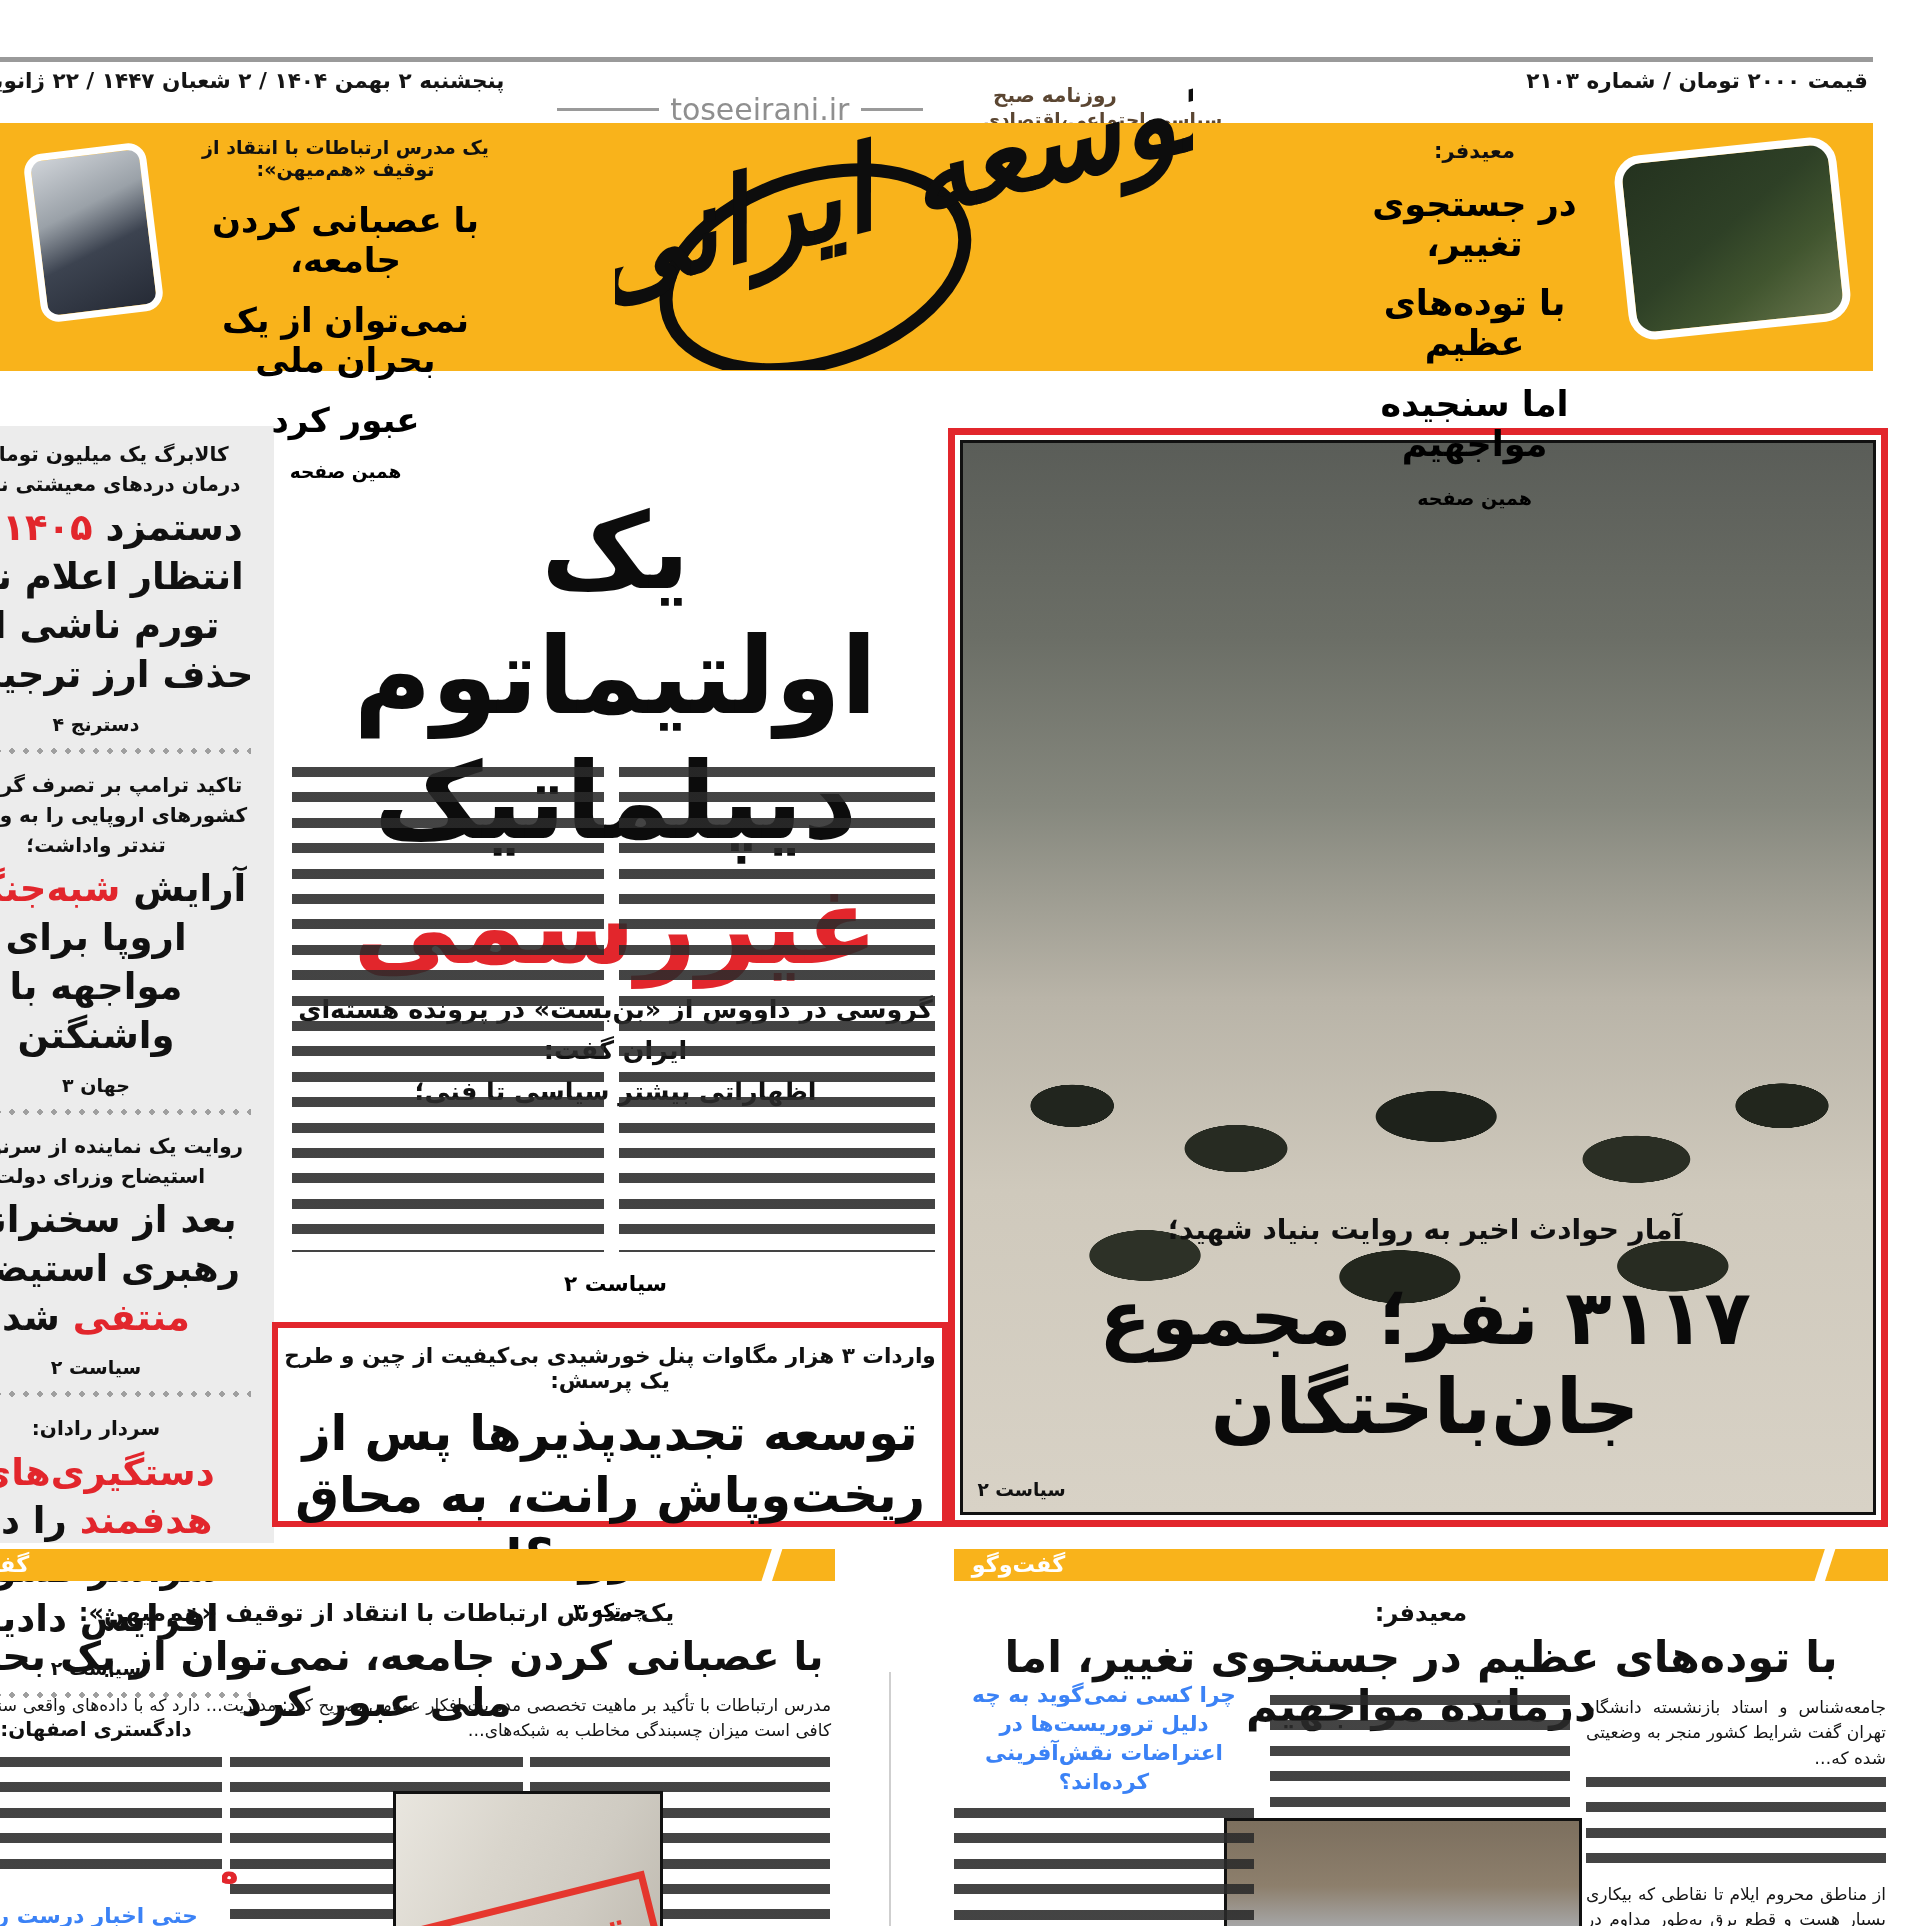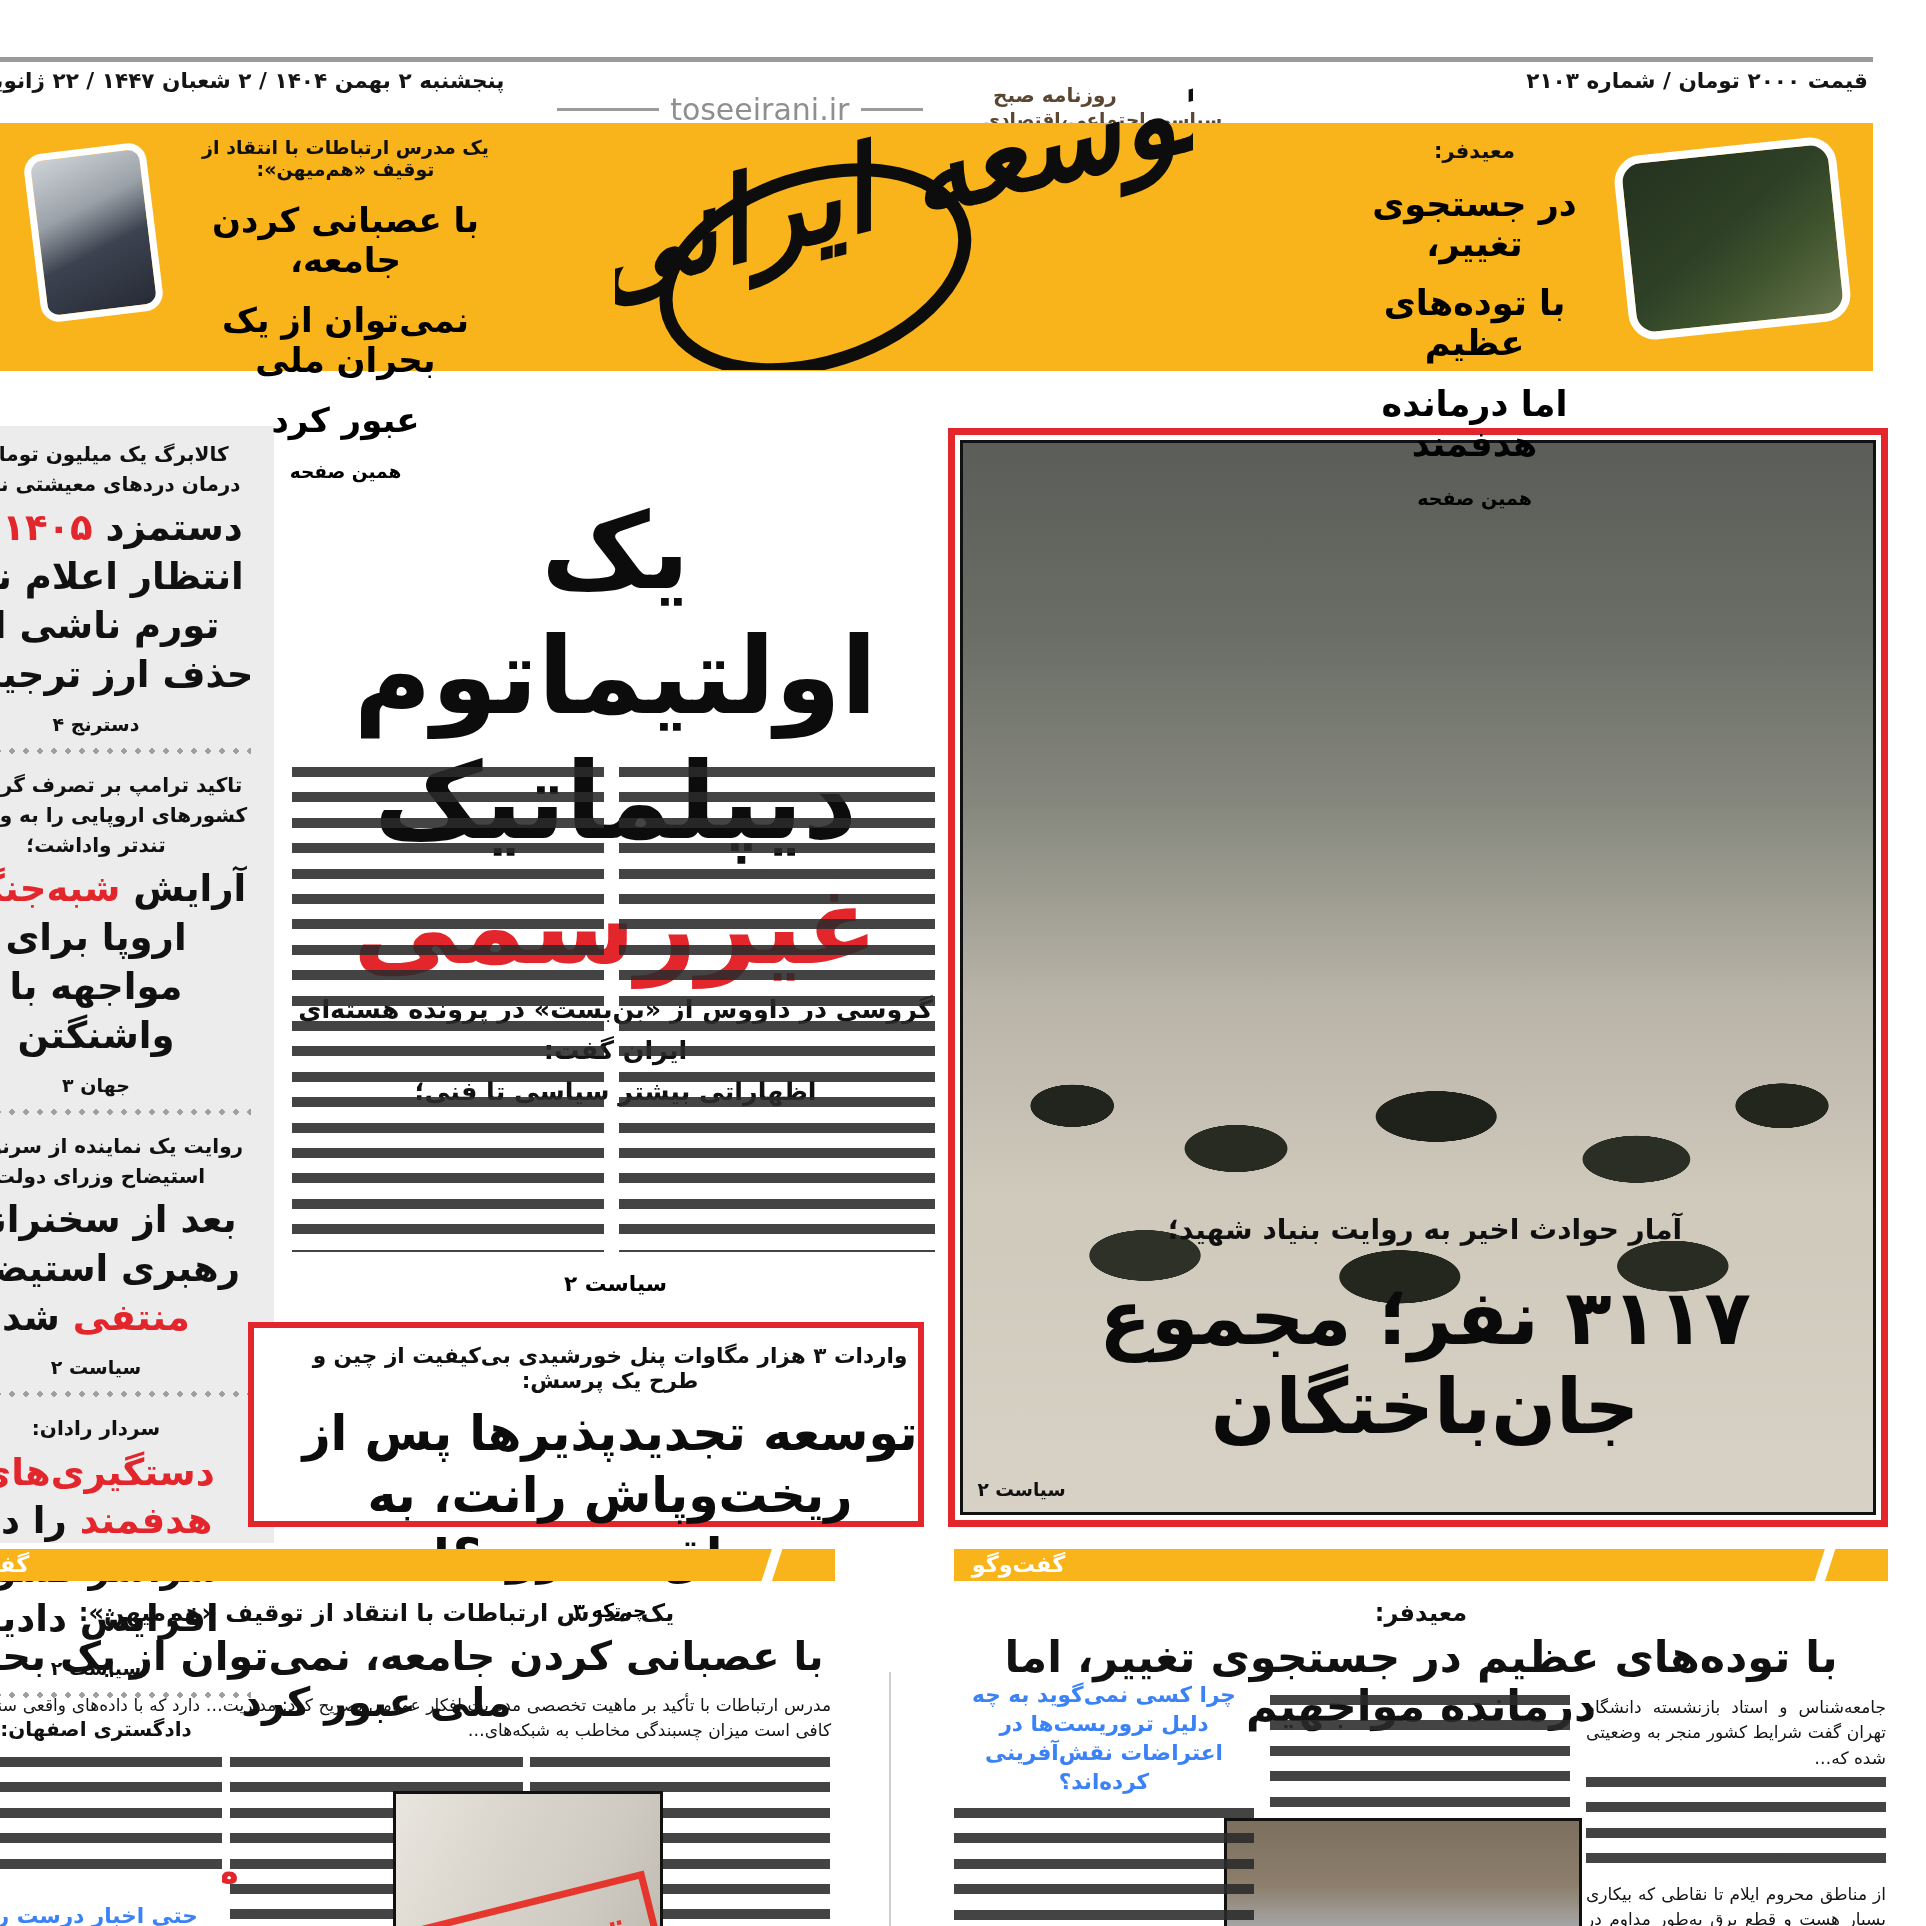--- a/index.html
+++ b/index.html
@@ -50,21 +50,21 @@
     <svg width="578" height="316" viewBox="0 0 1500 820">
       <ellipse cx="520" cy="560" rx="400" ry="240" fill="none" stroke="#0d0d0d" stroke-width="34" transform="rotate(-18 520 560)"></ellipse>
       <text x="760" y="430" text-anchor="middle" style="font-family:'DejaVu Serif',serif;font-weight:bold;font-style:italic;font-size:300px;fill:#0d0d0d;" transform="rotate(-14 760 430)">توسعه ایرانی</text>
     </svg>
   </div>
 
   <div class="abs c" style="left:1464px;top:139px;width:293px;z-index:2;">
     <div class="kick" style="font-size:21px;">معیدفر:</div>
     <div class="b" style="font-size:35px;margin-top:21px;">در جستجوی تغییر،</div>
     <div class="b" style="font-size:35px;margin-top:19px;">با توده‌های عظیم</div>
-    <div class="b" style="font-size:35px;margin-top:21px;">اما درمانده هدفمند</div>
+    <div class="b" style="font-size:35px;margin-top:21px;">اما سنجیده مواجهیم</div>
     <div class="b" style="font-size:19px;margin-top:23px;">همین صفحه</div>
   </div>
   <div class="abs" style="left:1757px;top:146px;width:223px;height:185px;background:linear-gradient(145deg,#24321f 0%,#2e4026 45%,#41552f 70%,#68764c 100%);
               border:8.5px solid #fff;border-radius:27px;transform:rotate(-6deg);box-sizing:border-box;z-index:2;"></div>
 
   <div class="abs" style="left:168px;top:148px;width:123px;height:169px;background:linear-gradient(160deg,#cfd3d8 0%,#9aa1a8 35%,#3c4350 60%,#262b36 100%);
               border:7px solid #fff;border-radius:18.5px;transform:rotate(-7deg);box-sizing:border-box;z-index:2;"></div>
   <div class="abs c" style="left:308px;top:136px;width:347px;z-index:2;">
     <div class="kick" style="font-size:19px;">یک مدرس ارتباطات با انتقاد از توقیف «هم‌میهن»:</div>
     <div class="b" style="font-size:34px;margin-top:20px;">با عصبانی کردن جامعه،</div>
@@ -133,21 +133,21 @@
                  radial-gradient(92px 42px at 78% 77%,#282c22 60%,rgba(0,0,0,0) 61%),
                  linear-gradient(to bottom,#5a5d58 0%,#6b6e66 18%,#86887e 34%,#b9b4a8 52%,#cfc9bc 70%,#d8d2c6 100%);">
       <div style="position:absolute;left:0;right:0;top:72%;text-align:center;padding-left:14px;">
         <div class="b" style="font-size:28px;color:#101010;">آمار حوادث اخیر به روایت بنیاد شهید؛</div>
         <div class="b" style="font-size:76px;color:#0a0a0a;margin-top:27px;">۳۱۱۷ نفر؛ مجموع جان‌باختگان</div>
       </div>
       <div class="b" style="position:absolute;left:14px;bottom:11.6px;font-size:18.5px;color:#111;">سیاست ۲</div>
     </div>
   </div>
 
-  <div class="abs c" style="left:384px;top:1322px;width:676px;height:205px;border:6.2px solid #E2262C;border-left-width:6.2px;box-sizing:border-box;background:#fff;padding-left:48px;">
+  <div class="abs c" style="left:408px;top:1322px;width:676px;height:205px;border:6.2px solid #E2262C;border-left-width:6.2px;box-sizing:border-box;background:#fff;">
     <div class="kick" style="font-size:21.6px;margin-top:14.6px;">واردات ۳ هزار مگاوات پنل خورشیدی بی‌کیفیت از چین و طرح یک پرسش:</div>
     <div class="b" style="font-size:49px;line-height:1.25;margin-top:10.8px;color:#0c0c0c;">
       <div>توسعه تجدیدپذیرها پس از</div>
       <div>ریخت‌وپاش رانت، به محاق می‌رود؟!</div>
     </div>
     <div class="b" style="font-size:19px;margin-top:11.6px;">چرتکه ۳</div>
   </div>
 
   <div class="abs bar" style="left:54px;top:1549px;width:917px;height:32px;">
     <span class="lbl">گفت‌وگو</span>

